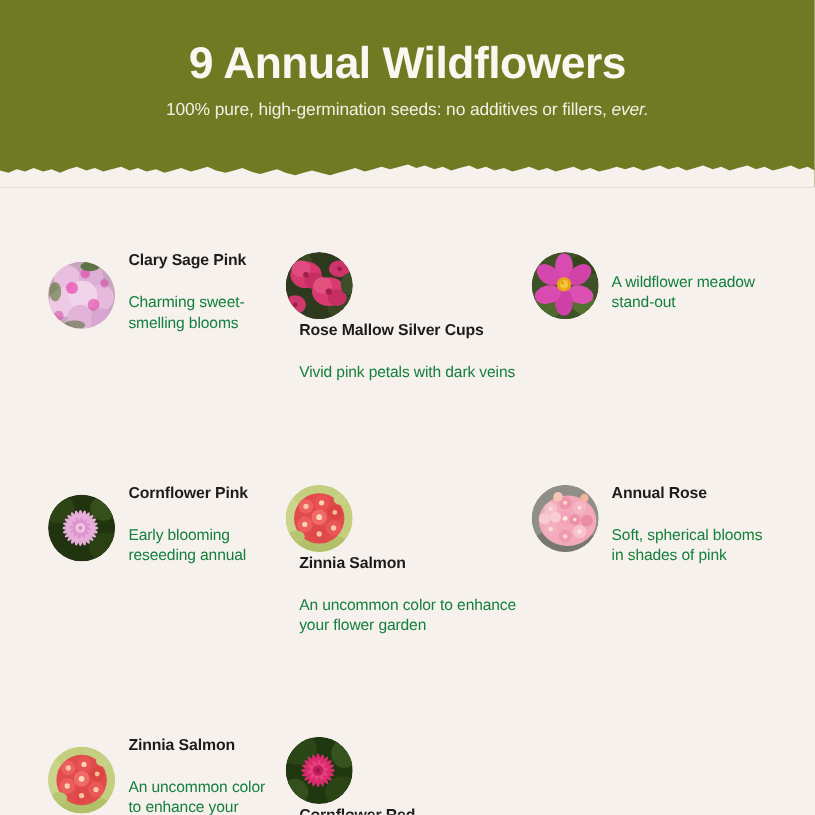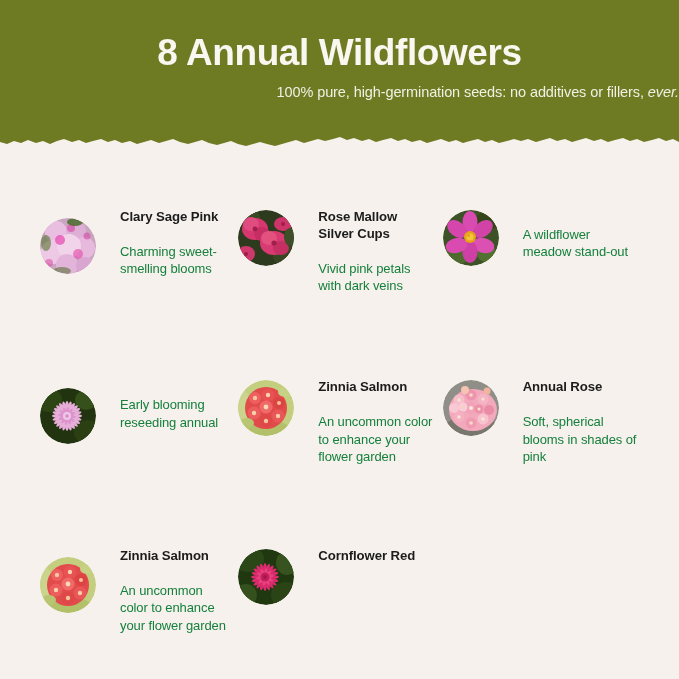--- a/index.html
+++ b/index.html
@@ -40,21 +40,20 @@
     letter-spacing: -0.4px;
     line-height: 1.05;
   }
 
   .header-subtitle {
     color: #F2EFE4;
     font-size: 14.5px;
     font-weight: 400;
     margin-top: 11px;
     letter-spacing: -0.1px;
-    text-align: right;
   }
 
   .header-subtitle .em { font-style: italic; }
 
   
   .torn-edge {
     position: absolute;
     left: 0;
     bottom: -1px;
     width: 679px;
@@ -78,26 +77,25 @@
 
   .row-1 { margin-top: 52px; }
   .row-2 { margin-top: 84px; }
   .row-3 { margin-top: 82px; }
 
   .cell {
     width: 33.333%;
     display: flex;
     align-items: flex-start;
     padding-right: 8px;
-    gap: 13px;
   }
 
   
   .cell.c1 { padding-left: 10px; }
-  .cell.c2 { padding-left: 2px; }
+  .cell.c2 { padding-left: 2px; flex-direction: column; }
   .cell.c3 { padding-left: 0px; }
 
   .cell.align-lower .thumb { margin-top: 10px; }
   .cell.align-upper .thumb { margin-top: 2px; }
 
   .thumb {
     width: 56px;
     height: 56px;
     min-width: 56px;
     border-radius: 50%;
@@ -130,21 +128,21 @@
     margin-top: 17px;
   }
 
   .hidden-cell { visibility: hidden; }
 </style>
 </head>
 <body>
 
 <div class="header">
   <div class="header-inner">
-    <div class="header-title">8 Annual Wildflowers</div>
+    <div class="header-title">9 Annual Wildflowers</div>
     <div class="header-subtitle">
       <span>100% pure, high-germination seeds: no additives or fillers,</span>
       <span class="em">ever.</span>
     </div>
   </div>
 
   <svg class="torn-edge" viewBox="0 0 679 26" preserveAspectRatio="none">
     <path fill="#F6F1EC" d="M0,11 L7,13 L14,10 L21,12 L28,9 L36,12 L43,10 L50,13 L57,10
       L64,8 L72,11 L79,9 L86,12 L93,10 L101,8 L108,11 L115,9 L122,12 L130,10 L137,13
       L144,11 L151,9 L159,12 L166,10 L173,8 L180,11 L188,13 L195,11 L202,9 L209,12
@@ -306,20 +304,21 @@
                 <ellipse rx="2" ry="9" cx="0" cy="0" transform="rotate(127)"></ellipse>
                 <ellipse rx="2" ry="9" cx="0" cy="0" transform="rotate(157)"></ellipse>
               </g>
               <circle r="4" fill="#EFC8E6"></circle>
               <circle r="1.8" fill="#D88BC6"></circle>
             </g>
           </g>
         </svg>
       </div>
       <div class="caption">
+        <div class="item-title">Cornflower Pink</div>
         <div class="item-desc">Early blooming reseeding annual</div>
       </div>
     </div>
 
     <div class="cell c2 align-upper">
       <div class="thumb">
         <svg viewBox="0 0 56 56">
           <defs>
               <clipPath id="cp4">
                 <circle cx="28" cy="28" r="28"></circle>

